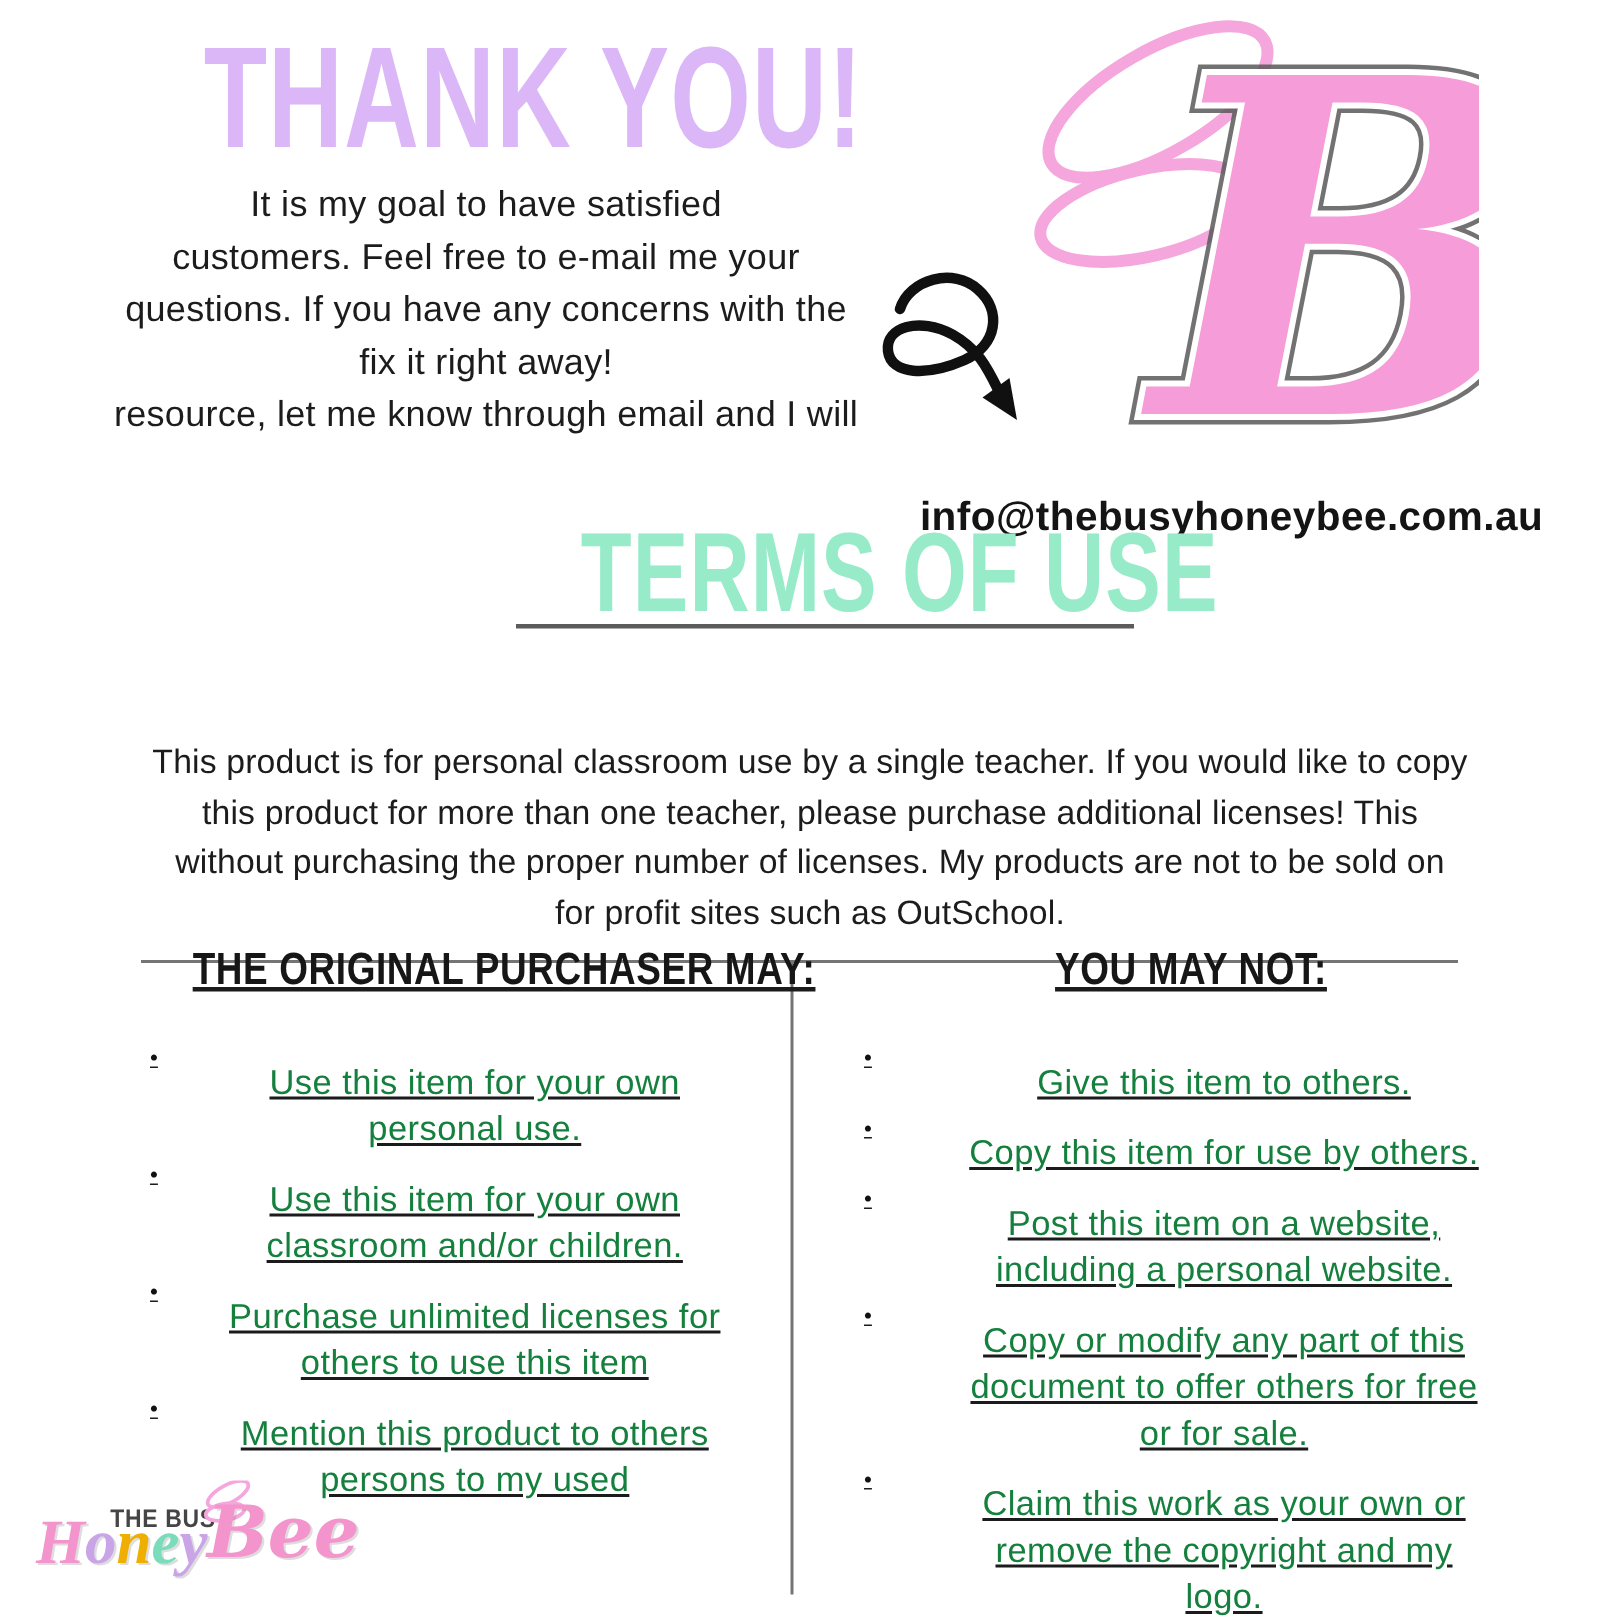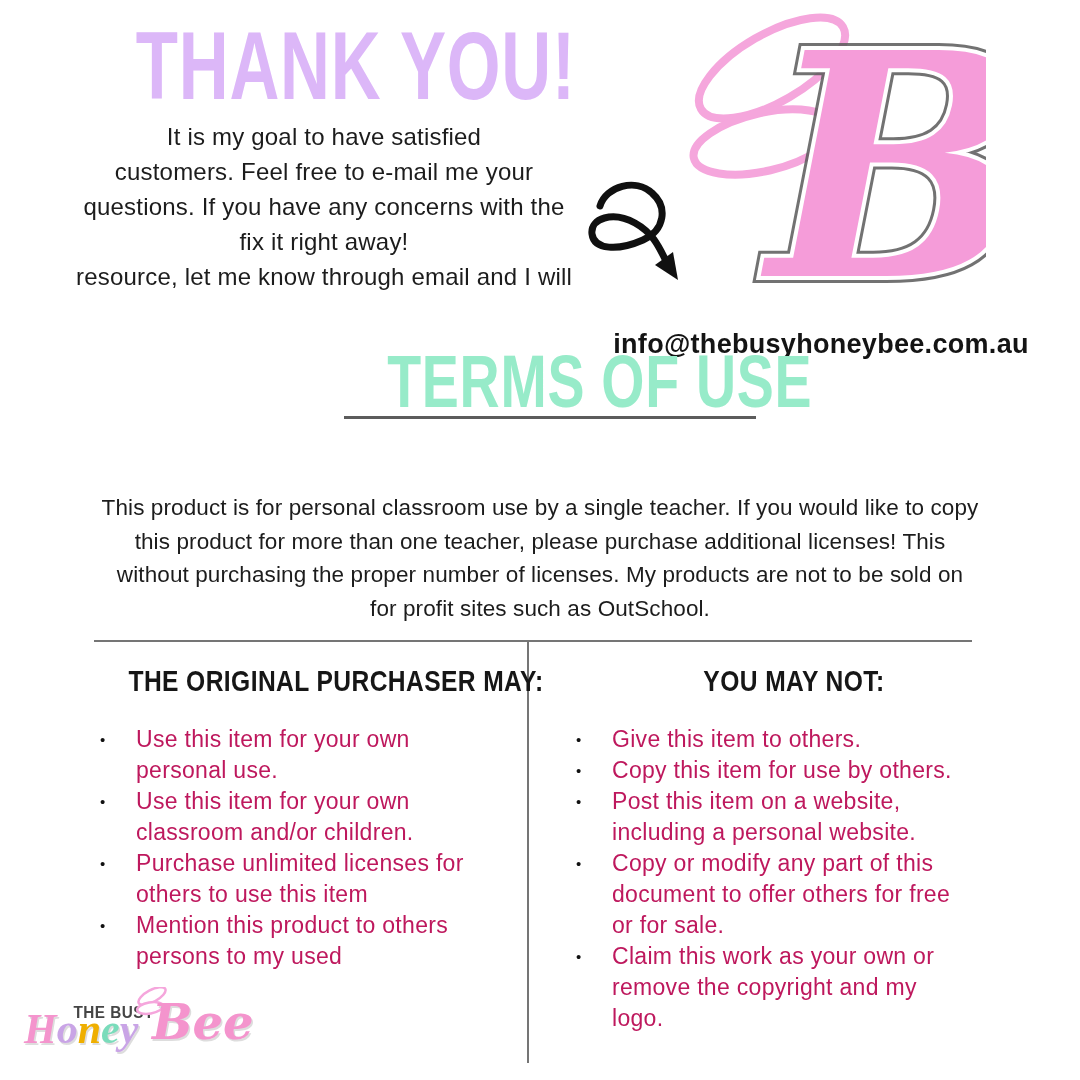--- a/index.html
+++ b/index.html
@@ -37,45 +37,45 @@
   .terms-para{
     position:absolute;left:46px;top:447px;width:988px;
     font-size:22.5px;line-height:33.5px;text-align:center;color:#1c1c1c;letter-spacing:.1px;margin-top:44px;
   }
 
   
   .h-divider{position:absolute;left:94px;top:640px;width:878px;height:2px;background:var(--divider_gray);}
   .v-divider{position:absolute;left:527px;top:641px;width:2px;height:422px;background:var(--divider_gray);}
 
   
-  .col{position:absolute;top:664px;}
+  .col{position:absolute;top:630px;text-decoration:underline;}
   .col-left{left:92px;width:405px;}
   .col-right{left:568px;width:452px;}
   .col-heading{
     text-align:center;font-size:30px;font-weight:800;color:#161616;
     transform:scaleX(.82);white-space:nowrap;letter-spacing:.5px;line-height:1.1;
   }
   ul.bullets{list-style:none;margin:27px 0 0 0;padding:0;}
   ul.bullets li{display:flex;align-items:flex-start;}
   ul.bullets .dot{width:36px;flex:0 0 36px;font-size:15px;line-height:31px;color:#111;text-align:left;padding-left:8px;}
-  ul.bullets .bl-lines{flex:1;font-size:23px;line-height:31px;color:#be185d;letter-spacing:.3px;}
+  ul.bullets .bl-lines{flex:1;text-align:center;font-size:23px;line-height:31px;color:#15803d;letter-spacing:.3px;margin-top:16px;}
 
   
   .footer-logo{position:absolute;left:20px;top:986px;width:240px;height:94px;}
   .footer-thebusy{
     position:absolute;left:49px;top:17px;font-size:17px;font-weight:800;color:#454545;
     letter-spacing:.5px;transform:scaleX(.9);white-space:nowrap;
   }
   .footer-script{
     position:absolute;left:4px;top:22px;font-family:Liberation Serif, serif;font-style:italic;
     font-weight:bold;font-size:42px;white-space:nowrap;line-height:1;
     text-shadow:1.5px 1.5px 0 rgba(120,120,120,.25);
   }
   .footer-bee{
-    position:absolute;left:132px;top:12px;font-family:"DejaVu Serif", serif;font-style:italic;
+    position:absolute;left:118px;top:12px;font-family:"DejaVu Serif", serif;font-style:italic;
     font-weight:bold;font-size:48px;color:var(--honey_h_pink);white-space:nowrap;line-height:1;
     text-shadow:1.5px 1.5px 0 rgba(120,120,120,.25);
   }
   .footer-wings{position:absolute;left:112px;top:1px;width:46px;height:30px;}
   .lt-h{color:var(--honey_h_pink);} .lt-o{color:var(--honey_o_lavender);}
   .lt-n{color:var(--honey_n_gold);} .lt-e{color:var(--honey_e_mint);}
   .lt-y{color:var(--honey_y_lavender);}
 </style>
 </head>
 <body>

